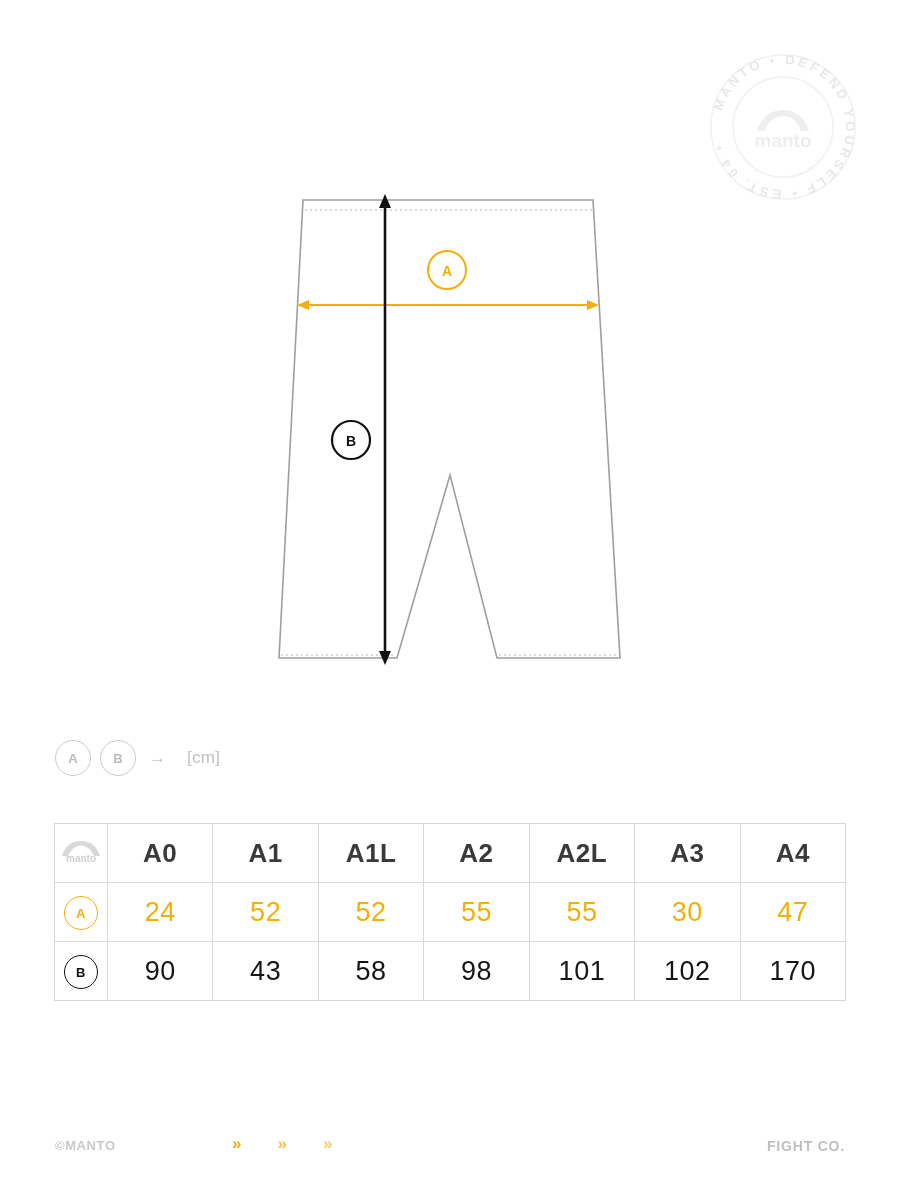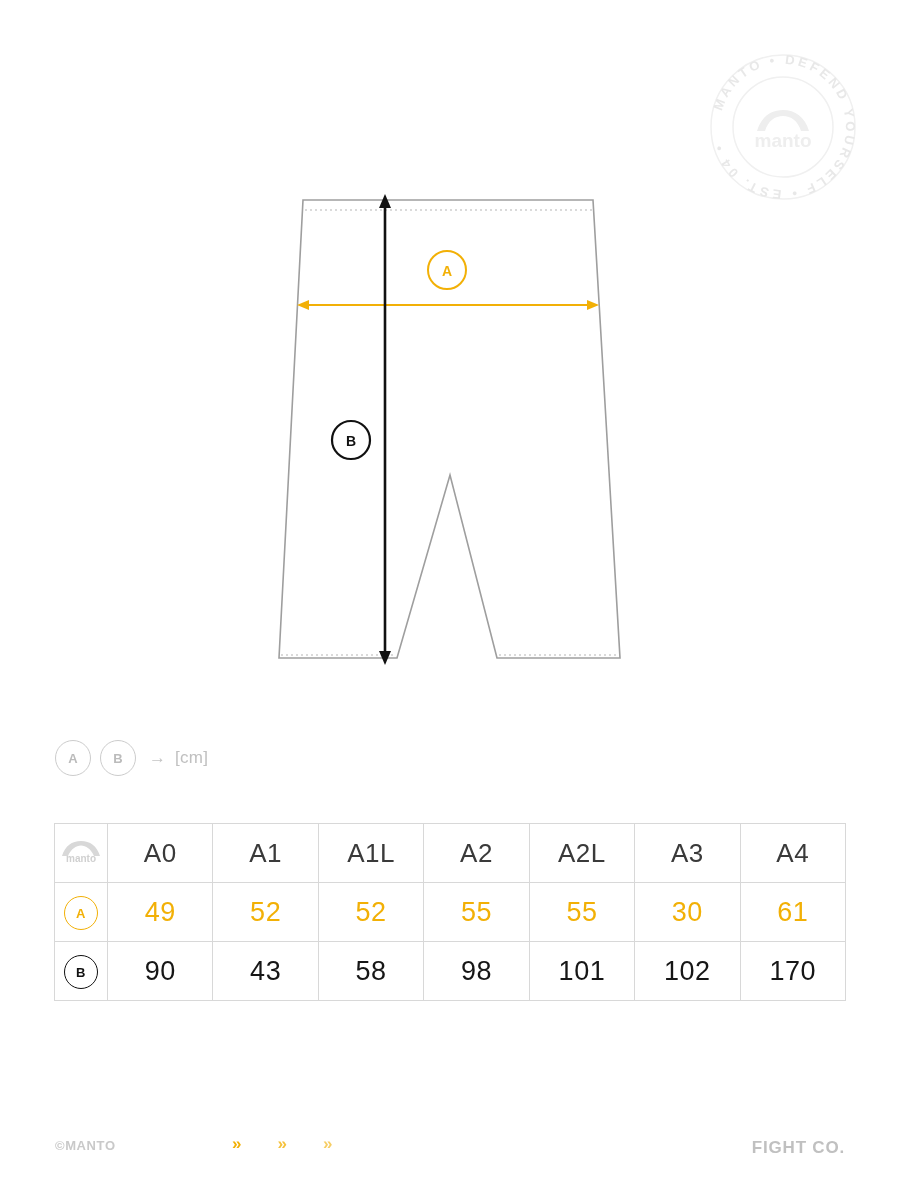--- a/index.html
+++ b/index.html
@@ -59,20 +59,21 @@
   }
   .legend-arrow {
     font-size: 17px;
     color: #c4c4c4;
     margin-left: 4px;
   }
   .legend-unit {
     font-size: 17px;
     color: #c0c0c0;
     letter-spacing: 0.3px;
+    margin-left: 12px;
   }
 
   
   .size-table {
     position: absolute;
     left: 54px;
     top: 823px;
     width: 792px;
     border-collapse: collapse;
     table-layout: fixed;
@@ -80,21 +81,21 @@
   .size-table td, .size-table th {
     border: 1px solid #d8d8d8;
     height: 58px;
     text-align: center;
     vertical-align: middle;
     padding: 0;
   }
   .col-label { width: 52px; }
   .head-cell {
     font-size: 26px;
-    font-weight: normal;
+    font-weight: bold;
     color: #3a3a3a;
     letter-spacing: 0.5px;
   }
   .row-a td {
     font-size: 27px;
     color: #f2b006;
     letter-spacing: 0.5px;
   }
   .row-b td {
     font-size: 27px;
@@ -154,21 +155,21 @@
     font-weight: bold;
     color: #f2b006;
     line-height: 1;
   }
   .chev.c2 { opacity: 0.78; }
   .chev.c3 { opacity: 0.62; }
   .footer-right {
     position: absolute;
     right: 55px;
     top: 8px;
-    font-size: 17px;
+    font-size: 14px;
     font-weight: bold;
     color: #c0c0c0;
     letter-spacing: 0.8px;
   }
 </style>
 </head>
 <body>
 
 <div class="watermark">
   <svg width="170" height="170" viewBox="0 0 170 170">
@@ -245,27 +246,27 @@
       <th class="head-cell">A2L</th>
       <th class="head-cell">A3</th>
       <th class="head-cell">A4</th>
     </tr>
   </thead>
   <tbody>
     <tr class="row-a">
       <td class="col-label badge-cell">
         <span class="cell-badge badge-a">A</span>
       </td>
-      <td>49</td>
+      <td>24</td>
       <td>52</td>
       <td>52</td>
       <td>55</td>
       <td>55</td>
       <td>30</td>
-      <td>61</td>
+      <td>47</td>
     </tr>
     <tr class="row-b">
       <td class="col-label badge-cell">
         <span class="cell-badge badge-b">B</span>
       </td>
       <td>90</td>
       <td>43</td>
       <td>58</td>
       <td>98</td>
       <td>101</td>

